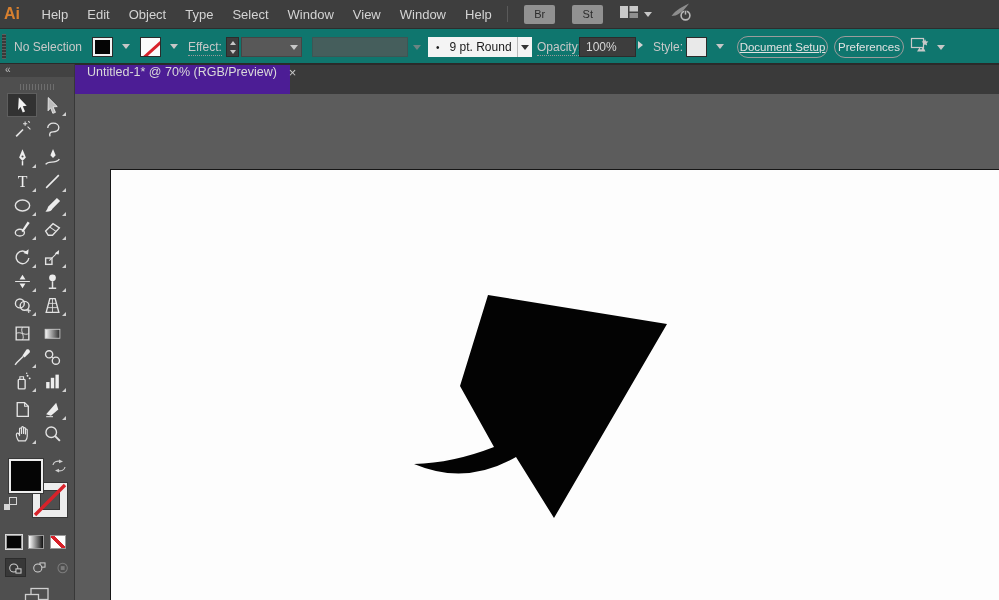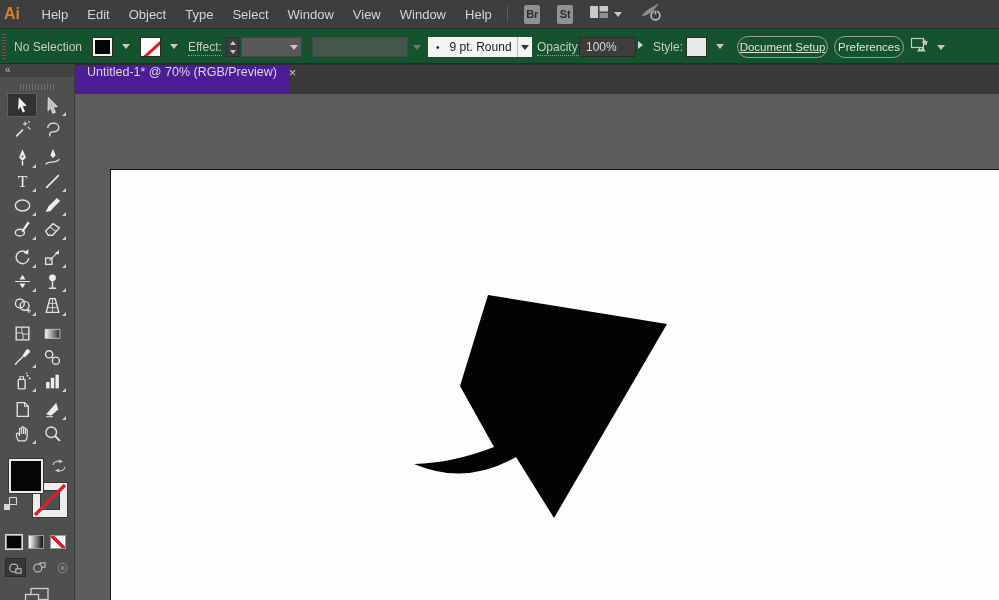--- a/index.html
+++ b/index.html
@@ -6,28 +6,28 @@
   html,body { width:999px; height:600px; overflow:hidden; }
   body { font-family:"Liberation Sans", sans-serif; background:#3e3e3e; position:relative; }
   #app { position:absolute; inset:0; width:999px; height:600px; }
 
   
   #menubar { position:absolute; left:0; top:0; width:999px; height:29px; background:#3e3e3e; border-bottom:1px solid #2d2d2d; display:flex; align-items:center; }
   #logo { color:#d8802f; font-weight:bold; font-size:16px; margin-left:4px; letter-spacing:0; }
   #menu-items { display:flex; margin-left:12px; }
   .menu-item { color:#d4d4d4; font-size:13px; padding:0 9.5px; line-height:29px; cursor:default; }
   .mb-sep { width:1px; height:16px; background:#5a5a5a; margin:0 8px 0 6px; }
-  .sq-btn { width:16px; height:19px; background:#919191; color:#2b2b2b; font-size:11px; font-weight:bold; border-radius:2px; display:flex; align-items:center; justify-content:center; margin-left:8px; }
+  .sq-btn { width:31px; height:19px; background:#919191; color:#2b2b2b; font-size:11px; font-weight:normal; border-radius:2px; display:flex; align-items:center; justify-content:center; margin-left:8px; }
   #stock-btn { margin-left:17px; }
   #workspace-wrap { display:flex; align-items:center; margin-left:16px; }
   #gpu-wrap { margin-left:18px; display:flex; align-items:center; }
   .chev { width:0; height:0; border-left:4px solid transparent; border-right:4px solid transparent; border-top:5px solid #c7c7c7; margin-left:5px; }
 
   
-  #controlbar { position:absolute; left:0; top:29px; width:999px; height:35px; background:#14532d; border-bottom:1px solid #2a2a2a; }
+  #controlbar { position:absolute; left:0; top:29px; width:999px; height:35px; background:#0f766e; border-bottom:1px solid #2a2a2a; }
   #controlbar > * { position:absolute; }
   .grip-v { left:2px; top:5px; width:4px; height:25px; background:repeating-linear-gradient(0deg,#5f5f5f 0 1px,#393939 1px 3px); }
   .cb-label { color:#c9c9c9; font-size:12px; top:11px; }
   .cb-label.link { border-bottom:1px dotted #9a9a9a; padding-bottom:1px; }
   #sel-status { left:14px; }
   .swatch { width:21px; height:20px; top:8px; border:1px solid #2b2b2b; }
   #fill-swatch { left:92px; background:#050505; box-shadow:inset 0 0 0 2px #f2f2f2, inset 0 0 0 3px #050505; background:#050505; }
   #stroke-swatch { left:140px; background:#fbfbfb; position:absolute; overflow:hidden; }
   #stroke-swatch::after { content:""; position:absolute; left:-4px; top:8px; width:36px; height:3px; background:#d8222a; transform:rotate(-42deg); }
   #style-swatch { left:686px; background:#e9e9e9; }

